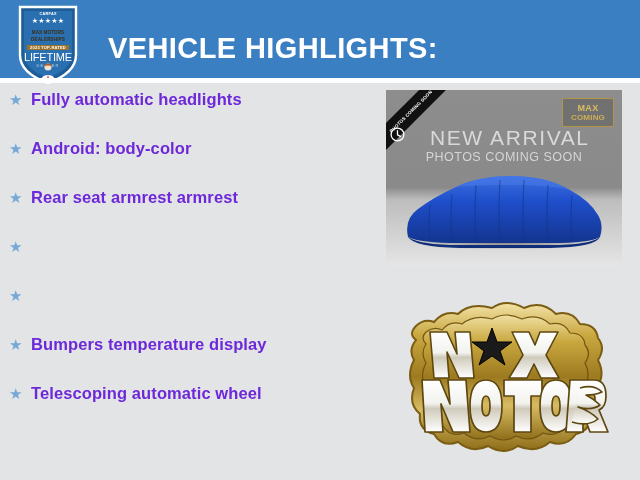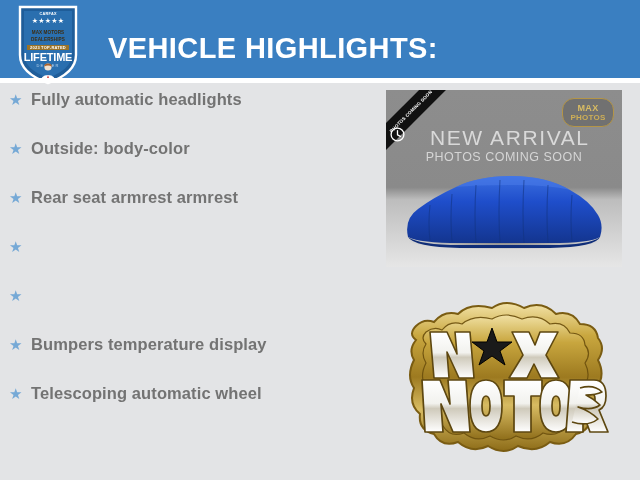--- a/index.html
+++ b/index.html
@@ -108,21 +108,21 @@
     margin-top: 1px;
     font-size: 4px;
     font-weight: bold;
     color: #ffffff;
     background: #9a7328;
     padding: 0 3px;
     letter-spacing: 0.2px;
   }
   .badge-lifetime {
     font-size: 11px;
-    font-weight: bold;
+    font-weight: normal;
     color: #ffffff;
     line-height: 12px;
     letter-spacing: -0.2px;
     margin-top: 1px;
   }
   .badge-dealer {
     font-size: 4px;
     color: #bfd8ee;
     letter-spacing: 1.2px;
     line-height: 6px;
@@ -150,21 +150,21 @@
     padding-left: 9px;
   }
   .hl-bullet {
     width: 22px;
     flex: 0 0 22px;
     color: #76a9d6;
     font-size: 15px;
     line-height: 20px;
   }
   .hl-label {
-    color: #737373;
+    color: #6d28d9;
     font-size: 16.5px;
     font-weight: bold;
     letter-spacing: 0.1px;
     white-space: nowrap;
   }
 
   
   .photo {
     position: absolute;
     left: 386px;
@@ -224,21 +224,21 @@
     font-size: 12.5px;
     letter-spacing: 0.5px;
   }
   .photo-watermark {
     position: absolute;
     right: 8px;
     top: 8px;
     width: 50px;
     height: 27px;
     border: 1px solid #b49547;
-    border-radius: 12px;
+    border-radius: 2px;
     background: rgba(30,30,30,0.25);
     display: flex;
     flex-direction: column;
     align-items: center;
     justify-content: center;
   }
   .wm-max {
     font-size: 9px;
     font-weight: bold;
     color: #d9bc63;
@@ -305,21 +305,21 @@
 
 <div class="highlights">
 
   <div class="hl-item">
     <span class="hl-bullet">★</span>
     <span class="hl-label">Fully automatic headlights</span>
   </div>
 
   <div class="hl-item">
     <span class="hl-bullet">★</span>
-    <span class="hl-label">Outside: body-color</span>
+    <span class="hl-label">Android: body-color</span>
   </div>
 
   <div class="hl-item">
     <span class="hl-bullet">★</span>
     <span class="hl-label">Rear seat armrest armrest</span>
   </div>
 
   <div class="hl-item">
     <span class="hl-bullet">★</span>
   </div>
@@ -346,21 +346,21 @@
     <div class="photo-ribbon-text">PHOTOS COMING SOON</div>
   </div>
 
   <svg class="photo-clock" viewBox="0 0 15 15">
     <circle cx="7.5" cy="7.5" r="6.4" fill="none" stroke="#ffffff" stroke-width="1.3"></circle>
     <path d="M7.5 3.6 V7.8 L10.4 9.4" fill="none" stroke="#ffffff" stroke-width="1.3" stroke-linecap="round"></path>
   </svg>
 
   <div class="photo-watermark">
     <div class="wm-max">MAX</div>
-    <div class="wm-motors">PHOTOS</div>
+    <div class="wm-motors">COMING</div>
   </div>
 
   <div class="photo-newarrival">NEW ARRIVAL</div>
   <div class="photo-coming">PHOTOS COMING SOON</div>
 
   <svg class="car-svg" viewBox="0 0 208 92">
     <defs>
       <linearGradient id="cov" x1="0" y1="0" x2="0" y2="1">
         <stop offset="0%" stop-color="#3b6fe0"></stop>
         <stop offset="38%" stop-color="#1f4ecb"></stop>

